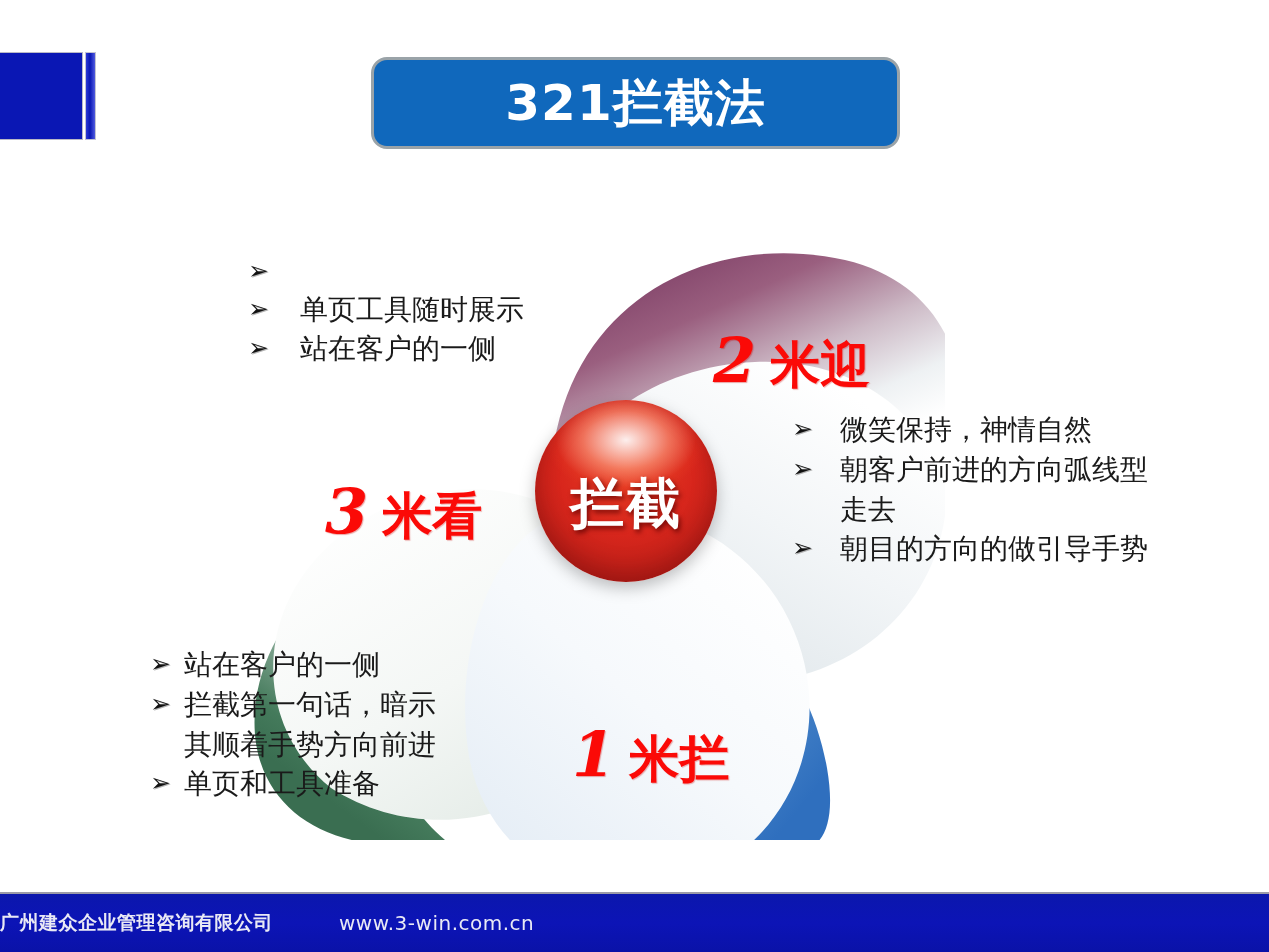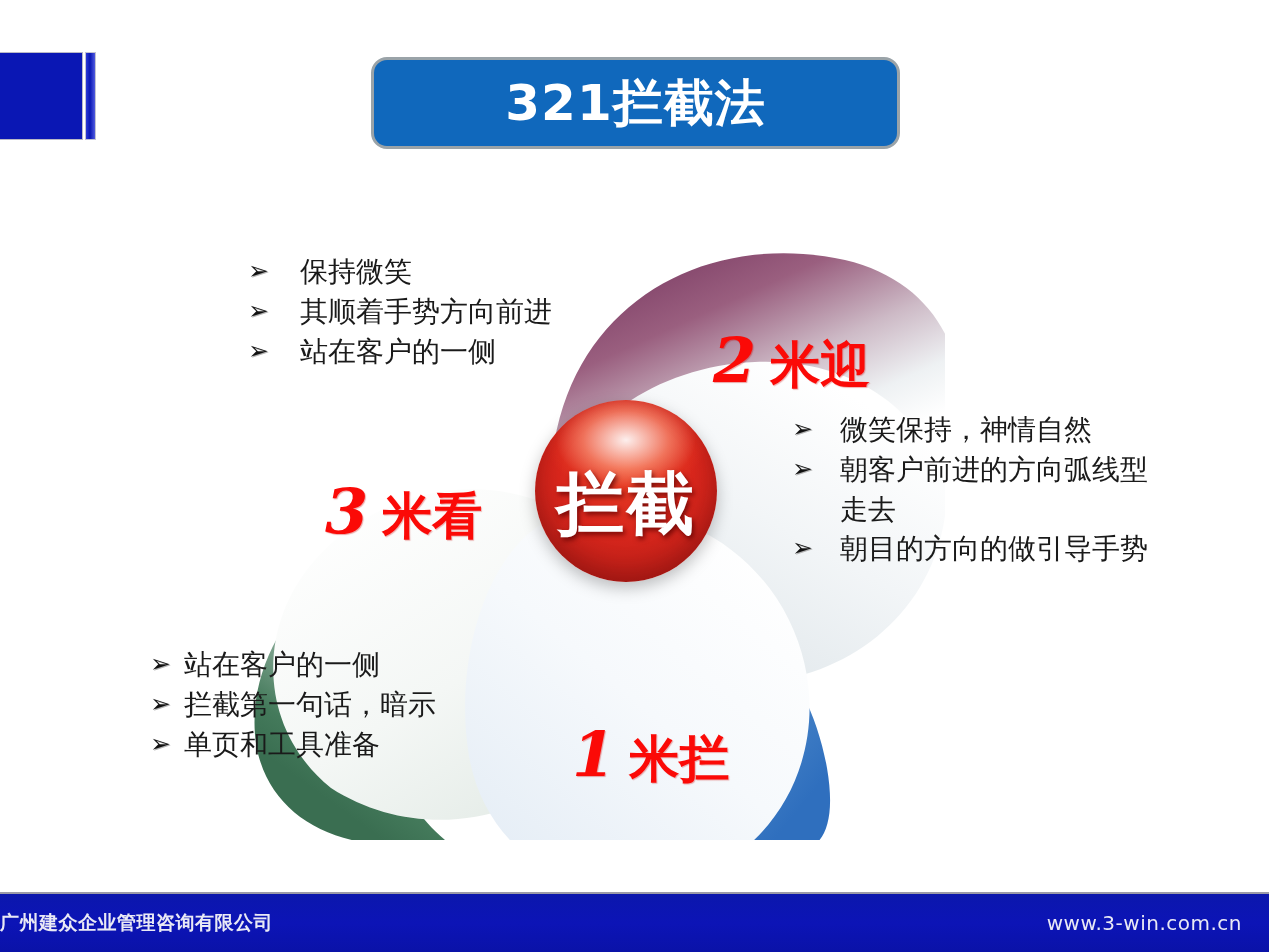--- a/index.html
+++ b/index.html
@@ -96,21 +96,21 @@
       radial-gradient(circle at 50% 36%, #e83f24 0%, #d8261c 46%, #a81b16 100%);
     box-shadow: 0 6px 16px rgba(0,0,0,0.25), inset 0 -10px 22px rgba(120,10,10,0.45);
     display: flex;
     align-items: center;
     justify-content: center;
   }
   #center-orb-label {
     position: relative;
     top: 13px;
     color: #ffffff;
-    font-size: 68px;
+    font-size: 54px;
     font-weight: bold;
     letter-spacing: 2px;
     text-shadow: 2px 3px 5px rgba(90,0,0,0.75);
     white-space: nowrap;
   }
 
   
   .step-label {
     position: absolute;
     color: #fb0a07;
@@ -174,21 +174,21 @@
     position: absolute;
     left: 0px;
     top: 892px;
     width: 1269px;
     height: 60px;
     background: linear-gradient(180deg, #0b17ad 0%, #0c14b6 50%, #0a12a8 100%);
     border-top: 2px solid #9b9ba8;
     box-sizing: border-box;
     display: flex;
     align-items: center;
-    justify-content: space-between;
+    justify-content: flex-start;
     padding-right: 27px;
     gap: 32px;
   }
   #footer-company {
     color: #e9e9f5;
     font-size: 19px;
     font-weight: bold;
     letter-spacing: 0.5px;
     white-space: nowrap;
   }
@@ -315,25 +315,24 @@
     <span class="step-word">米看</span>
   </div>
   <div class="step-label" id="step-1">
     <span class="step-num">1</span>
     <span class="step-word">米拦</span>
   </div>
 
   <div class="bullet-list" id="list-top-left">
     <div class="bullet-row">
       <span class="bullet-mark">➢</span>
-      <span class="bullet-text">保持微笑</span>
-    </div>
-    <div class="bullet-row">
-      <span class="bullet-mark">➢</span>
-      <span class="bullet-text">其顺着手势方向前进</span>
+    </div>
+    <div class="bullet-row">
+      <span class="bullet-mark">➢</span>
+      <span class="bullet-text">单页工具随时展示</span>
     </div>
     <div class="bullet-row">
       <span class="bullet-mark">➢</span>
       <span class="bullet-text">站在客户的一侧</span>
     </div>
   </div>
 
   <div class="bullet-list" id="list-right">
     <div class="bullet-row">
       <span class="bullet-mark">➢</span>
@@ -354,20 +353,24 @@
   </div>
 
   <div class="bullet-list" id="list-bottom-left">
     <div class="bullet-row">
       <span class="bullet-mark">➢</span>
       <span class="bullet-text">站在客户的一侧</span>
     </div>
     <div class="bullet-row">
       <span class="bullet-mark">➢</span>
       <span class="bullet-text">拦截第一句话，暗示</span>
+    </div>
+    <div class="bullet-row">
+      <span class="bullet-mark blank">➢</span>
+      <span class="bullet-text">其顺着手势方向前进</span>
     </div>
     <div class="bullet-row">
       <span class="bullet-mark">➢</span>
       <span class="bullet-text">单页和工具准备</span>
     </div>
   </div>
 
   <div id="footer-bar">
     <span id="footer-company">广州建众企业管理咨询有限公司</span>
     <span id="footer-url">www.3-win.com.cn</span>

